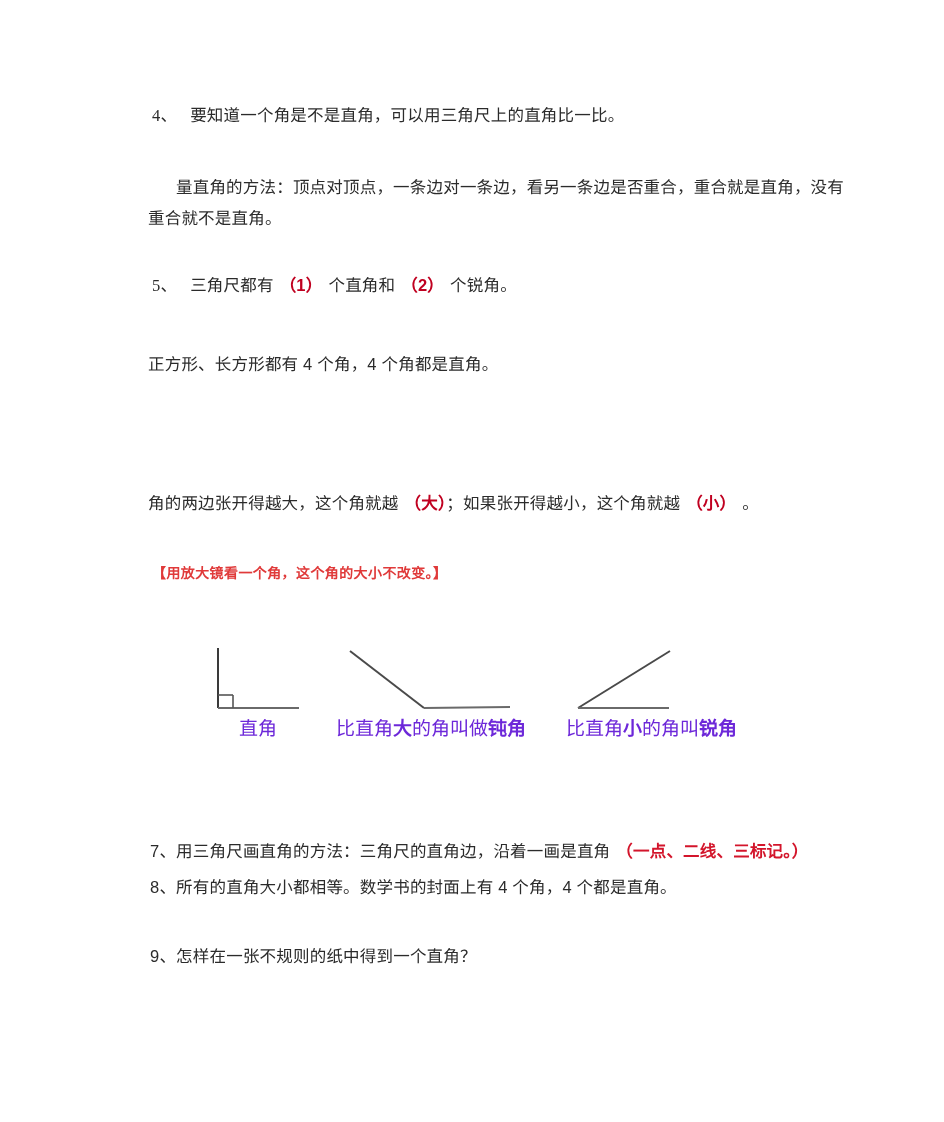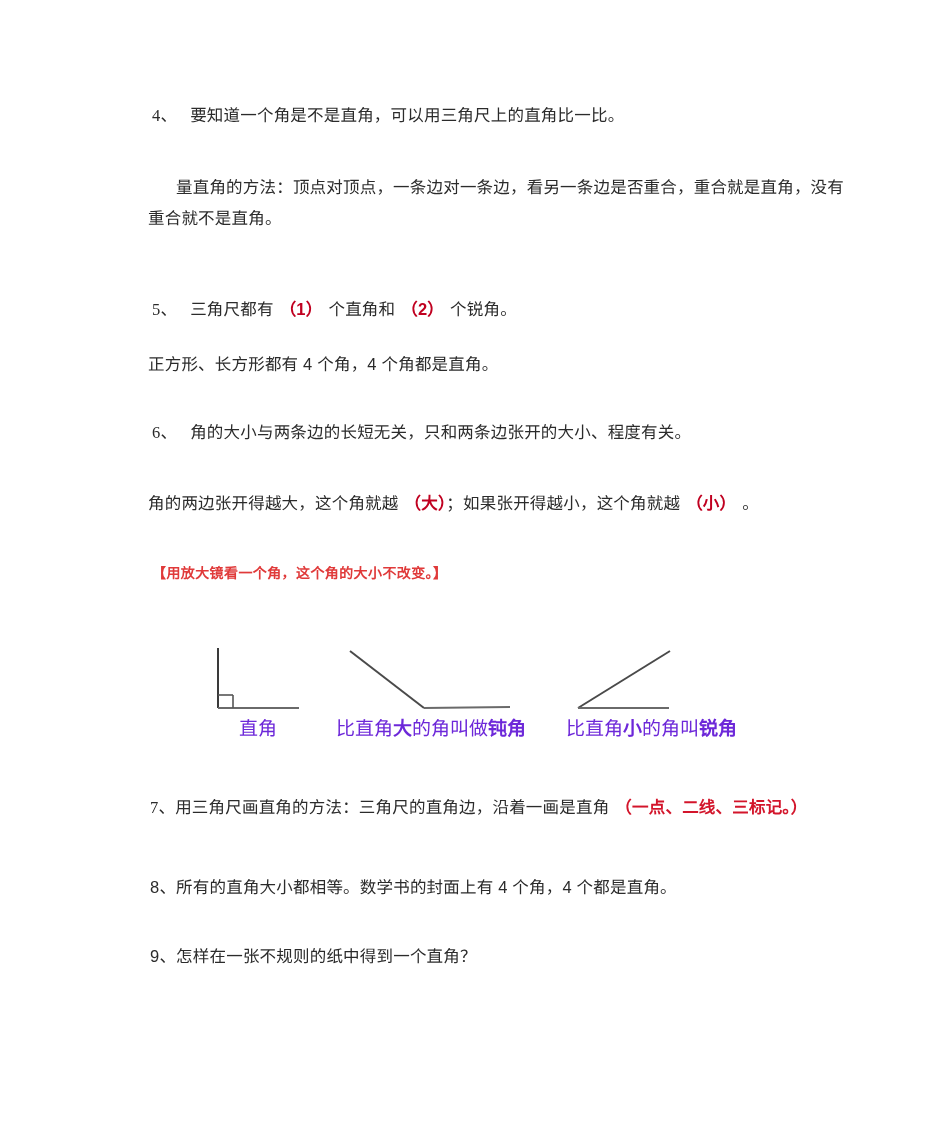--- a/index.html
+++ b/index.html
@@ -98,31 +98,28 @@
 <div class="page">
 
   <div class="para" style="left:152px; top:100px;">
     <span class="num">4、</span><span class="gap-sm"></span><span>要知道一个角是不是直角，可以用三角尺上的直角比一比。</span>
   </div>
 
   <div class="para wrap" style="left:148px; top:172px; width:700px; text-indent:28px;">
     <span>量直角的方法：顶点对顶点，一条边对一条边，看另一条边是否重合，重合就是直角，没有重合就不是直角。</span>
   </div>
 
-  <div class="para" style="left:152px; top:294px;">
+  <div class="para" style="left:152px; top:270px;">
     <span class="num">5、</span><span class="gap-sm"></span><span>三角尺都有</span><span class="gap-xs"></span><span class="red">（1）</span><span class="gap-xs"></span><span>个直角和</span><span class="gap-xs"></span><span class="red">（2）</span><span class="gap-xs"></span><span>个锐角。</span>
   </div>
 
   <div class="para" style="left:148px; top:349px;">
     <span>正方形、长方形都有 4 个角，4 个角都是直角。</span>
   </div>
 
-  <div class="para" style="left:152px; top:417px;">
-    <span class="num">6、</span><span class="gap-sm"></span><span>角的大小与两条边的长短无关，只和两条边张开的大小、程度有关。</span>
-  </div>
 
   <div class="para" style="left:148px; top:488px;">
     <span>角的两边张开得越大，这个角就越</span><span class="gap-xs"></span><span class="red">（大）</span><span>；如果张开得越小，这个角就越</span><span class="gap-xs"></span><span class="red">（小）</span><span class="gap-xs"></span><span>。</span>
   </div>
 
   <div class="redline" style="left:152px; top:559px;">
     <span>【用放大镜看一个角，这个角的大小不改变。】</span>
   </div>
 
   <div class="figures">
@@ -154,21 +151,21 @@
         <line x1="14" y1="11" x2="88" y2="68" stroke="#4a4a4a" stroke-width="2"></line>
         <line x1="88" y1="68" x2="174" y2="67" stroke="#6a6a6a" stroke-width="2.2"></line>
       </svg>
       <div class="figlabel" style="width:180px;">
         <span>比直角</span><b>大</b><span>的角叫做</span><b>钝角</b>
       </div>
     </div>
 
   </div>
 
-  <div class="para" style="left:150px; top:792px;font-family:Liberation Serif, serif;">
+  <div class="para" style="left:150px; top:836px;">
     <span>7、用三角尺画直角的方法：三角尺的直角边，沿着一画是直角</span><span class="gap-xs"></span><span class="red7">（一点、二线、三标记。）</span>
   </div>
 
   <div class="para" style="left:150px; top:872px;">
     <span>8、所有的直角大小都相等。数学书的封面上有 4 个角，4 个都是直角。</span>
   </div>
 
   <div class="para" style="left:150px; top:941px;">
     <span>9、怎样在一张不规则的纸中得到一个直角？</span>
   </div>

